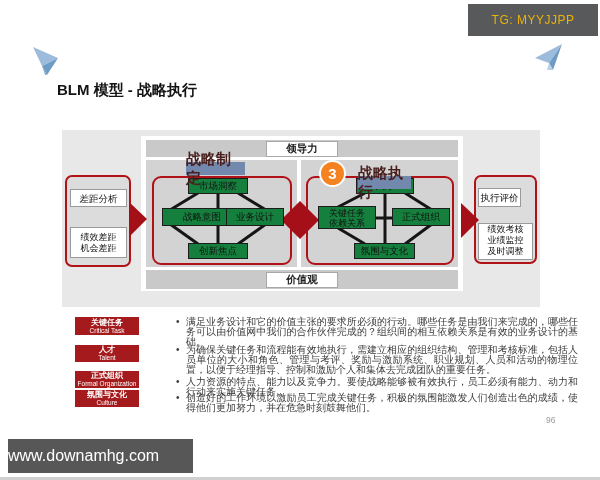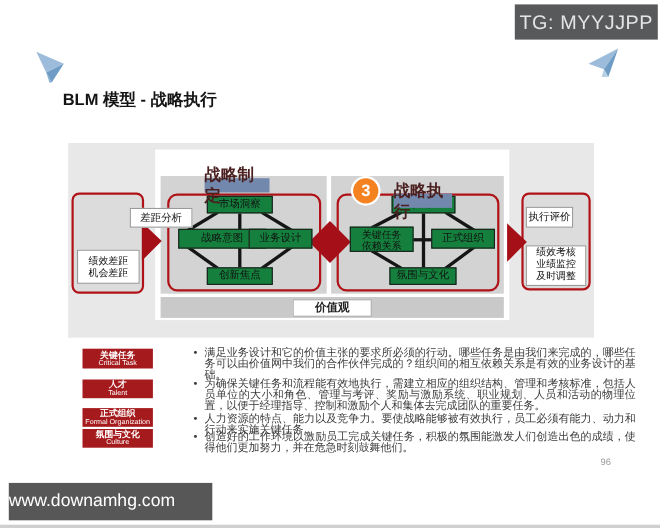--- a/index.html
+++ b/index.html
@@ -1,21 +1,21 @@
 <!DOCTYPE html>
 <html><head>
 <meta charset="utf-8">
 <style>
   html,body{margin:0;padding:0;background:#fff;}
   .slide{position:relative;width:600px;height:480px;background:#ffffff;overflow:hidden;
          font-family:"Liberation Sans","DejaVu Sans",sans-serif;color:#111;}
   .abs{position:absolute;}
   
-  .tg-badge{left:468px;top:4px;width:130px;height:32px;background:#58595b;color:#e5e5e5;
-            display:flex;align-items:center;justify-content:center;font-size:18px;letter-spacing:.5px;}
+  .tg-badge{left:468px;top:4px;width:130px;height:32px;background:#58595b;color:#eab308;
+            display:flex;align-items:center;justify-content:center;font-size:12px;letter-spacing:.5px;}
   .title{left:57px;top:81px;font-size:15px;font-weight:bold;color:#141414;}
   
   .diagram-bg{left:62px;top:130px;width:478px;height:177px;background:#e8e8e8;}
   .center-panel{left:141px;top:136px;width:322px;height:155px;background:#ffffff;}
   .band{background:#c9c9c9;display:flex;align-items:center;justify-content:center;}
   .band-top{left:146px;top:140px;width:312px;height:17px;}
   .band-bottom{left:146px;top:270px;width:312px;height:19px;}
   .band-label{background:#fff;border:1px solid #a8a8a8;width:70px;height:14px;display:flex;
               align-items:center;justify-content:center;font-size:10.5px;font-weight:600;color:#222;}
   .section{background:#d3d3d3;}
@@ -72,20 +72,23 @@
     <polygon points="31,2 4,16 18,21" fill="#9dbcdb"></polygon>
     <polygon points="18,21 31,2 22,28" fill="#6f9cc4"></polygon>
     <polygon points="18,21 16,28 22,28" fill="#b8d0e6"></polygon>
   </svg>
 
   <div class="abs title">BLM 模型 - 战略执行</div>
 
   <div class="abs diagram-bg"></div>
   <div class="abs center-panel"></div>
 
+  <div class="abs band band-top">
+    <div class="band-label">领导力</div>
+  </div>
   <div class="abs band band-bottom">
     <div class="band-label">价值观</div>
   </div>
 
   <div class="abs section section-left"></div>
   <div class="abs section section-right"></div>
 
   <svg class="abs svg-overlay" viewBox="0 0 600 480">
 
     <g stroke="#151515" stroke-width="3">
@@ -125,21 +128,21 @@
 
   <div class="abs node" style="left:356px;top:178px;width:58px;height:16px;">人才</div>
   <div class="abs node" style="left:318px;top:206px;width:58px;height:23px;font-size:9px;line-height:10px;">
     <span>关键任务</span>
     <span>依赖关系</span>
   </div>
   <div class="abs node" style="left:392px;top:208px;width:58px;height:18px;">正式组织</div>
   <div class="abs node" style="left:354px;top:243px;width:61px;height:16px;">氛围与文化</div>
 
   <div class="abs red-container gap-container"></div>
-  <div class="abs inner-box" style="left:70px;top:189px;width:57px;height:18px;margin-left:48px;">差距分析</div>
+  <div class="abs inner-box" style="left:70px;top:189px;width:57px;height:18px;">差距分析</div>
   <div class="abs inner-box" style="left:70px;top:227px;width:57px;height:31px;font-size:9px;">
     <span>绩效差距</span>
     <span>机会差距</span>
   </div>
 
   <div class="abs red-container eval-container"></div>
   <div class="abs inner-box" style="left:478px;top:188px;width:43px;height:19px;">执行评价</div>
   <div class="abs inner-box" style="left:478px;top:223px;width:55px;height:37px;font-size:9px;line-height:11px;font-family:Liberation Mono, monospace;">
     <span>绩效考核</span>
     <span>业绩监控</span>

